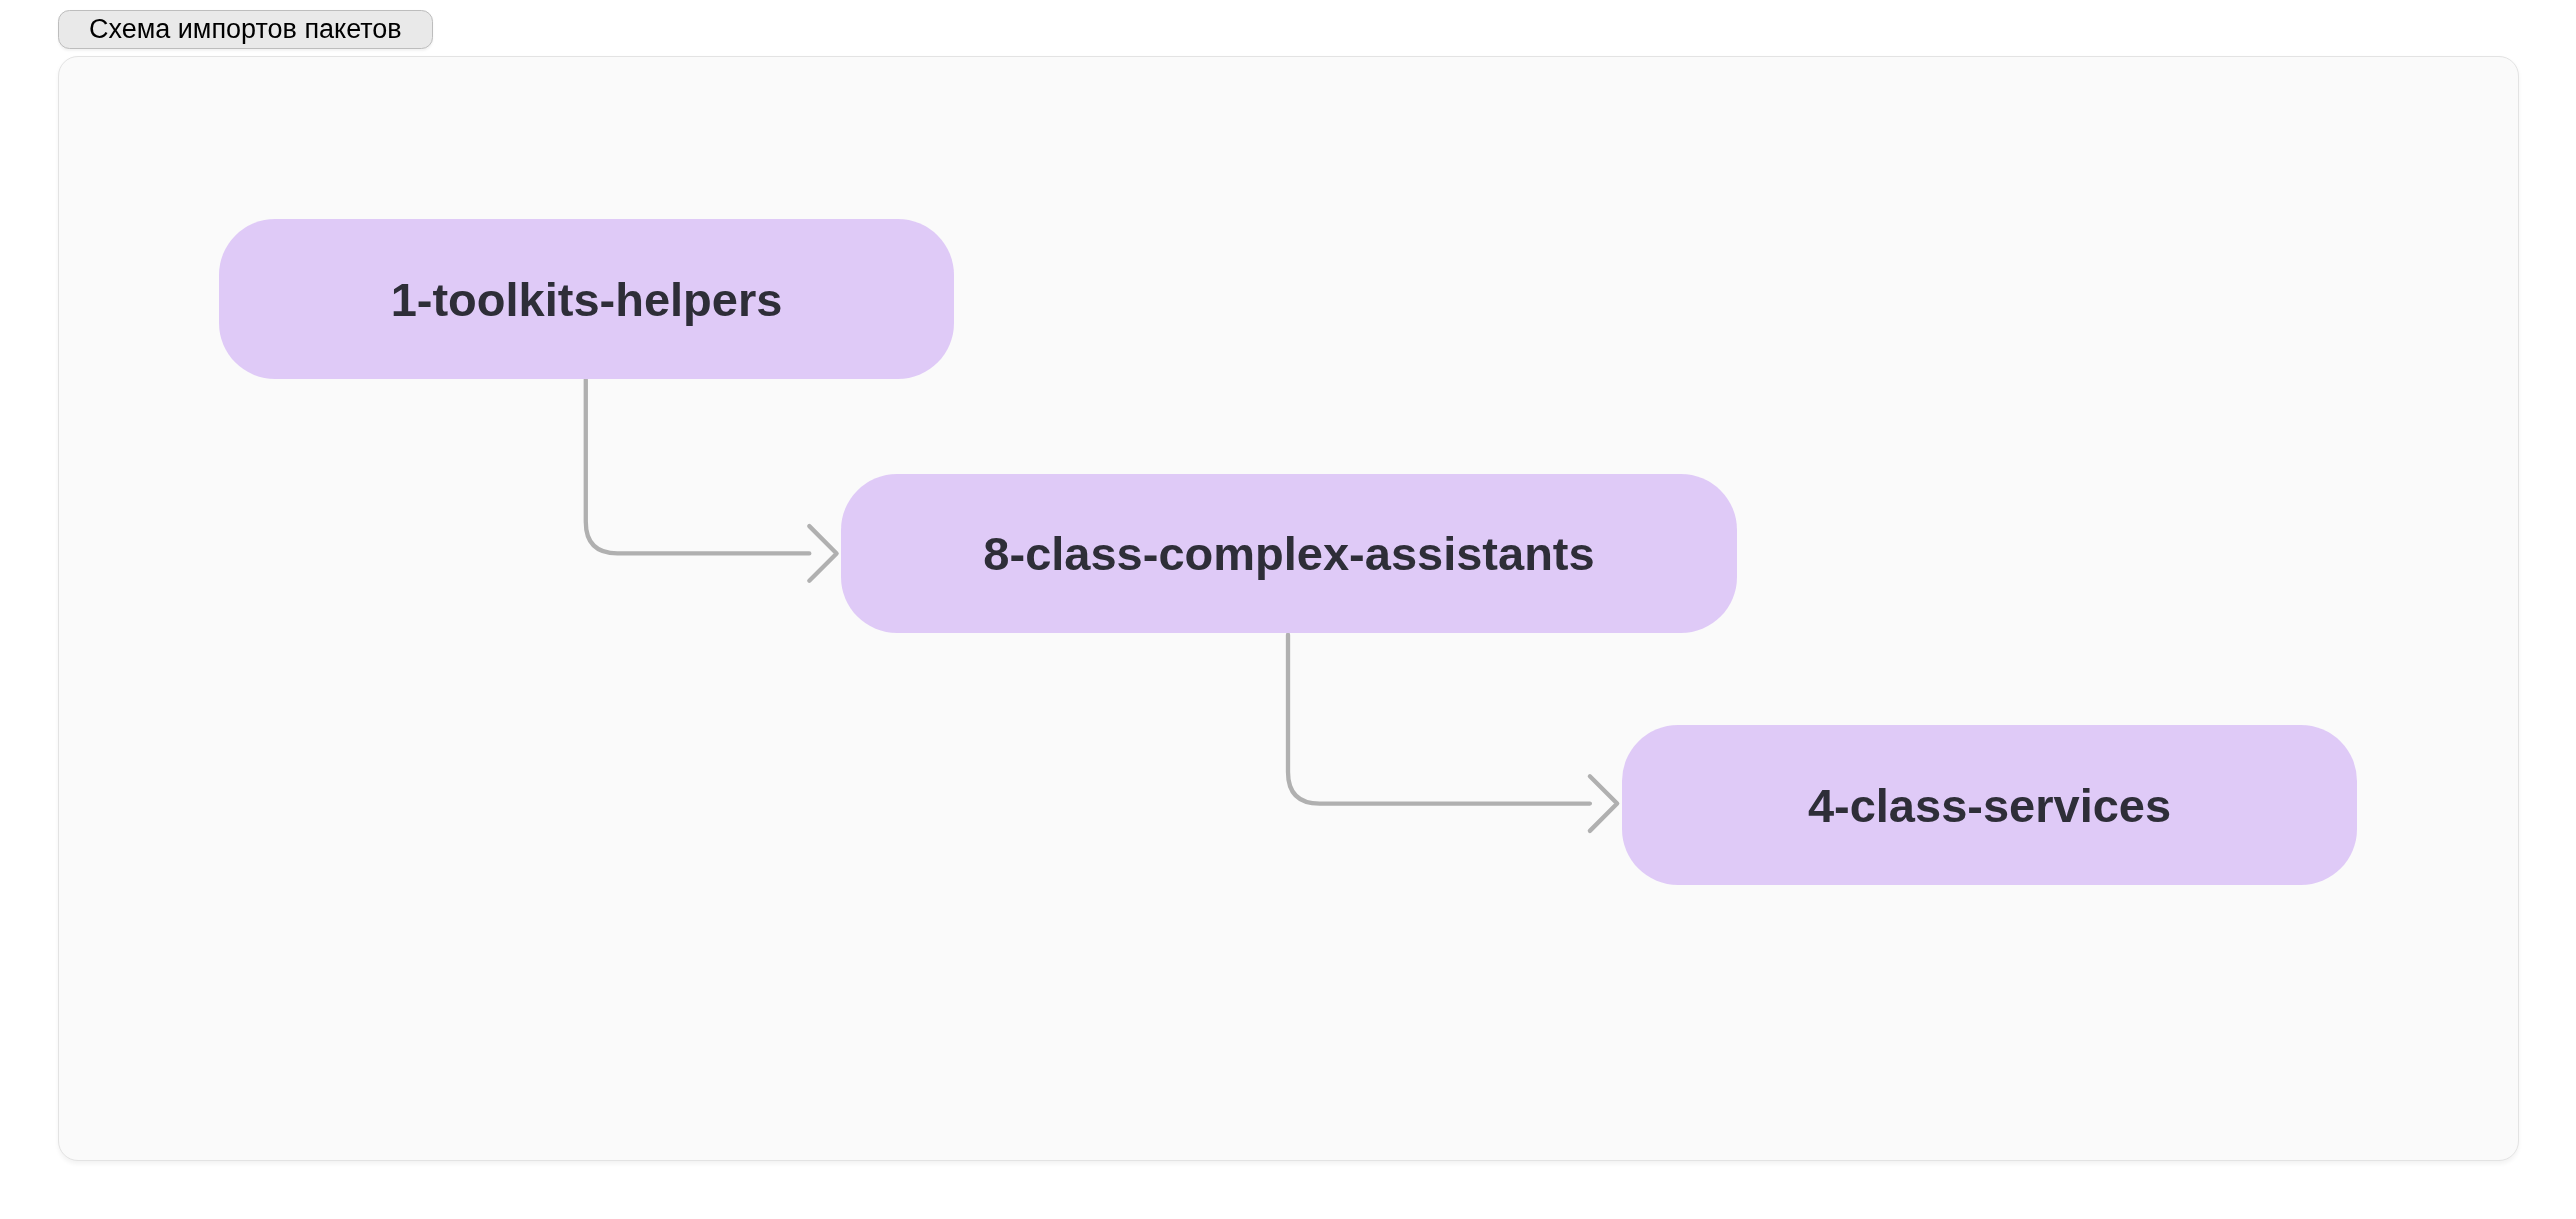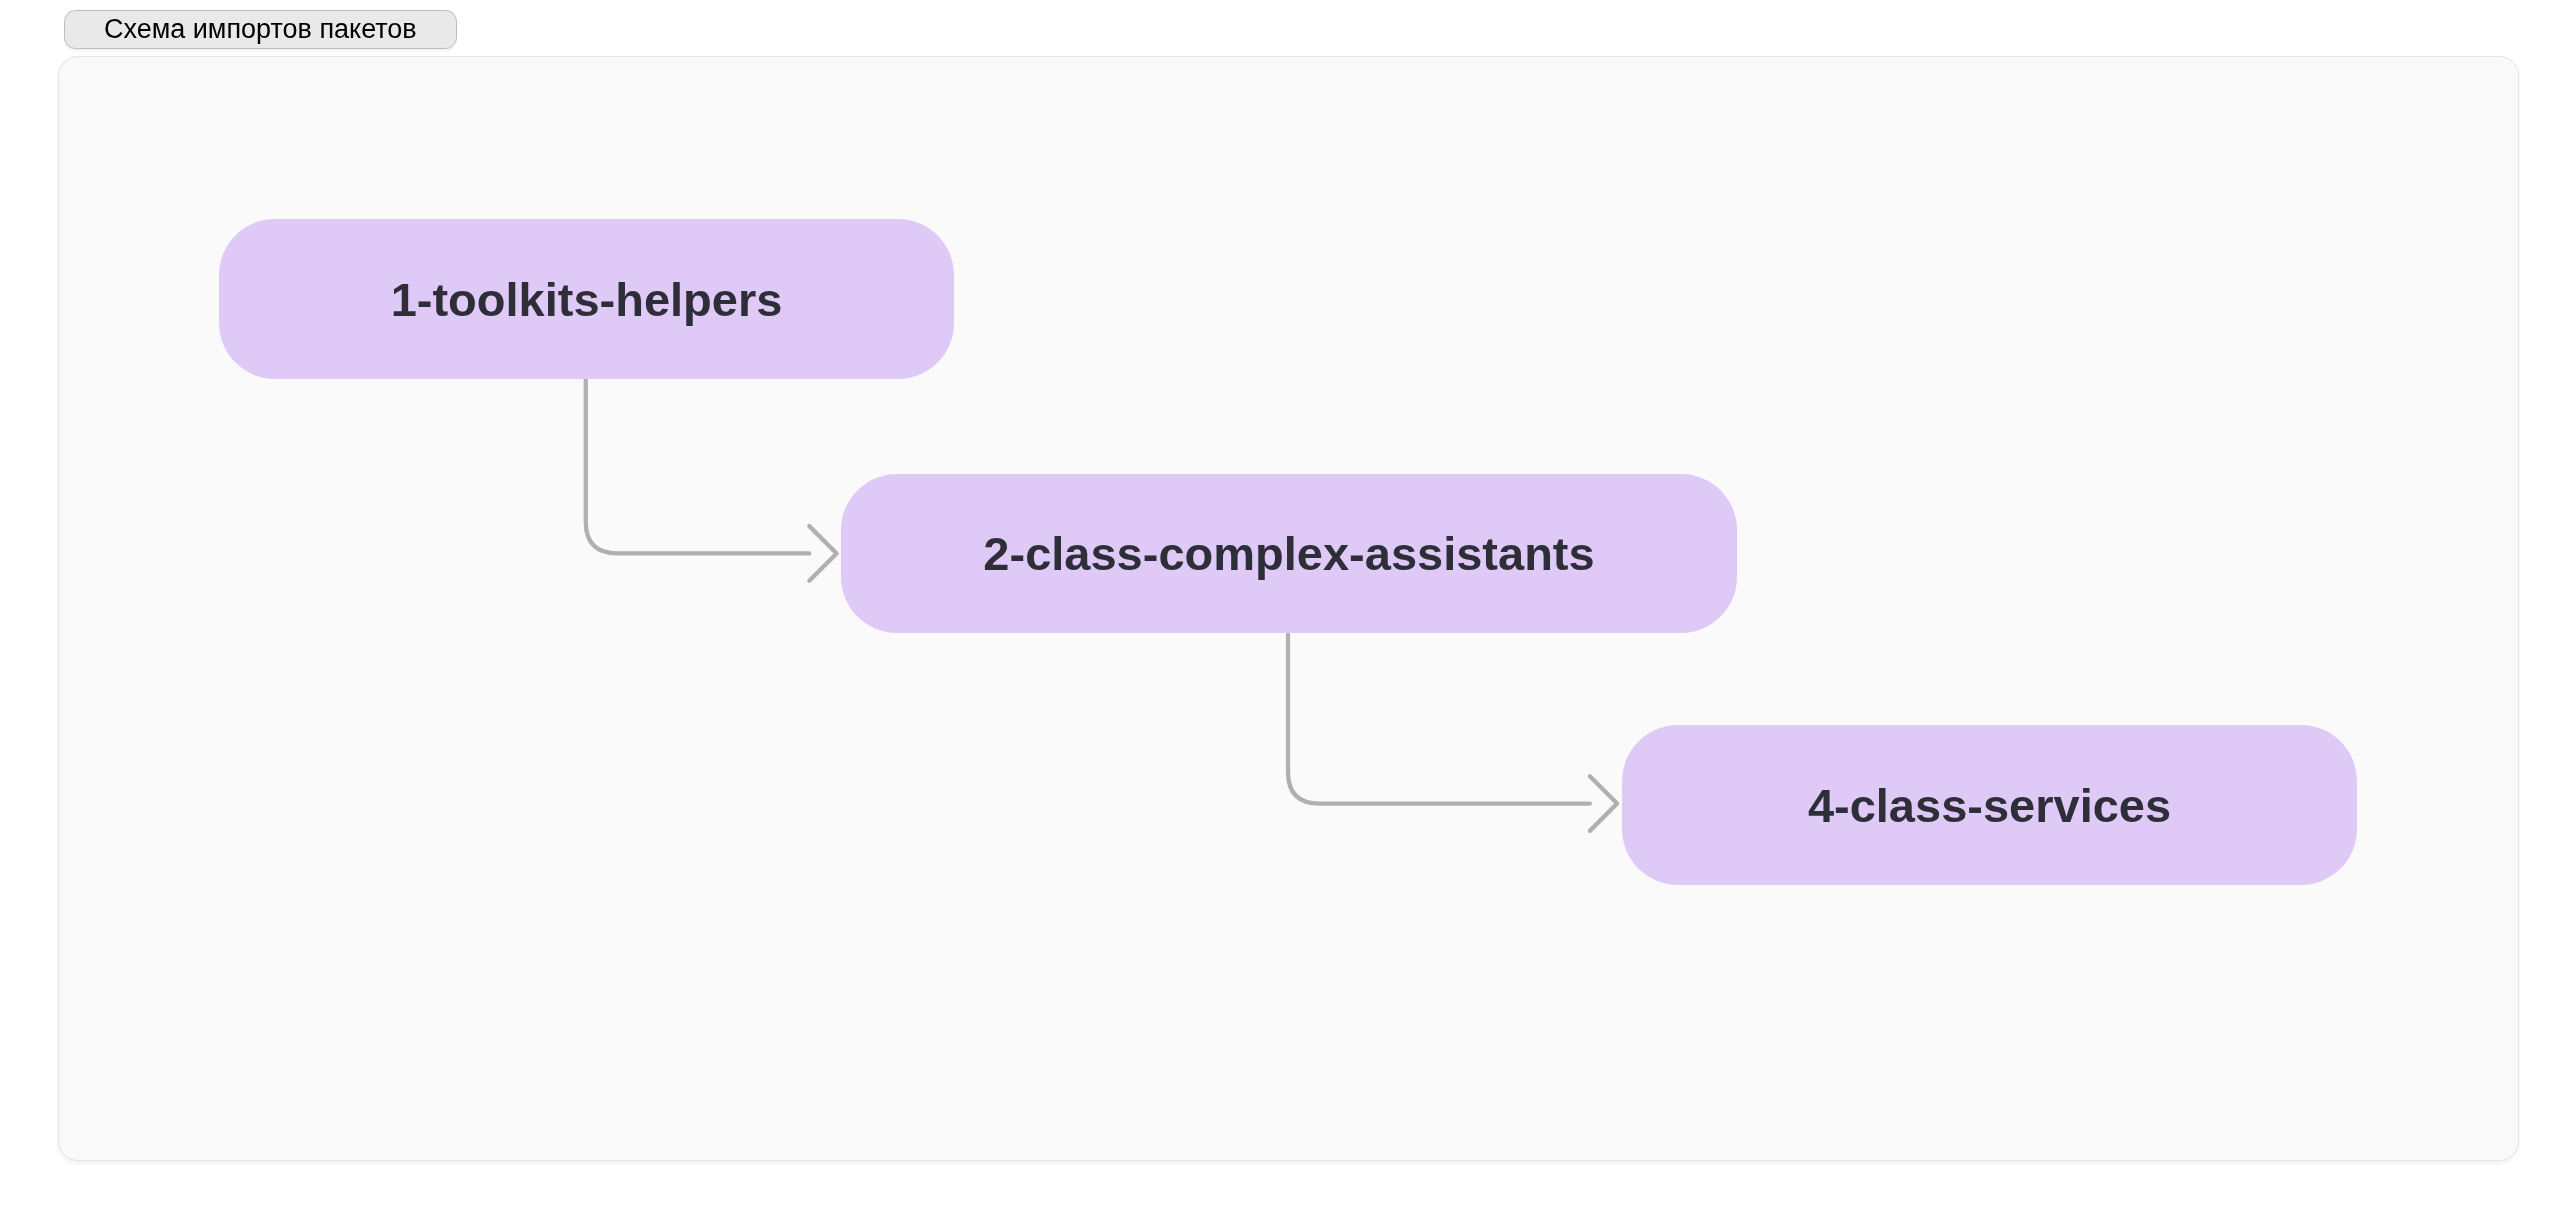--- a/index.html
+++ b/index.html
@@ -6,24 +6,24 @@
     margin: 0;
     padding: 0;
     width: 2576px;
     height: 1219px;
     background: #ffffff;
     font-family: "Liberation Sans", sans-serif;
     overflow: hidden;
   }
   .toolbar-button {
     position: absolute;
-    left: 64px;
+    left: 58px;
     top: 10px;
     height: 39px;
-    padding: 0 39px;
+    padding: 0 30px;
     display: inline-flex;
     align-items: center;
     justify-content: center;
     background: #e9e9e9;
     border: 1.4px solid #bdbdbd;
     border-radius: 11.5px;
     font-size: 27px;
     line-height: 1;
     color: #000000;
     box-shadow: 0 1.4px 2.2px rgba(0,0,0,0.05);
@@ -85,19 +85,19 @@
     <path d="M 1792 883 L 1792 1074 Q 1792 1118 1836 1118 L 2212 1118"></path>
     <path d="M 2212 1080 L 2250 1118 L 2212 1156"></path>
   </g>
 </svg>
 
 <div class="diagram-node node-1">
   <span>1-toolkits-helpers</span>
 </div>
 
 <div class="diagram-node node-2">
-  <span>2-class-complex-assistants</span>
+  <span>8-class-complex-assistants</span>
 </div>
 
 <div class="diagram-node node-3">
   <span>4-class-services</span>
 </div>
 
 
 </body></html>

